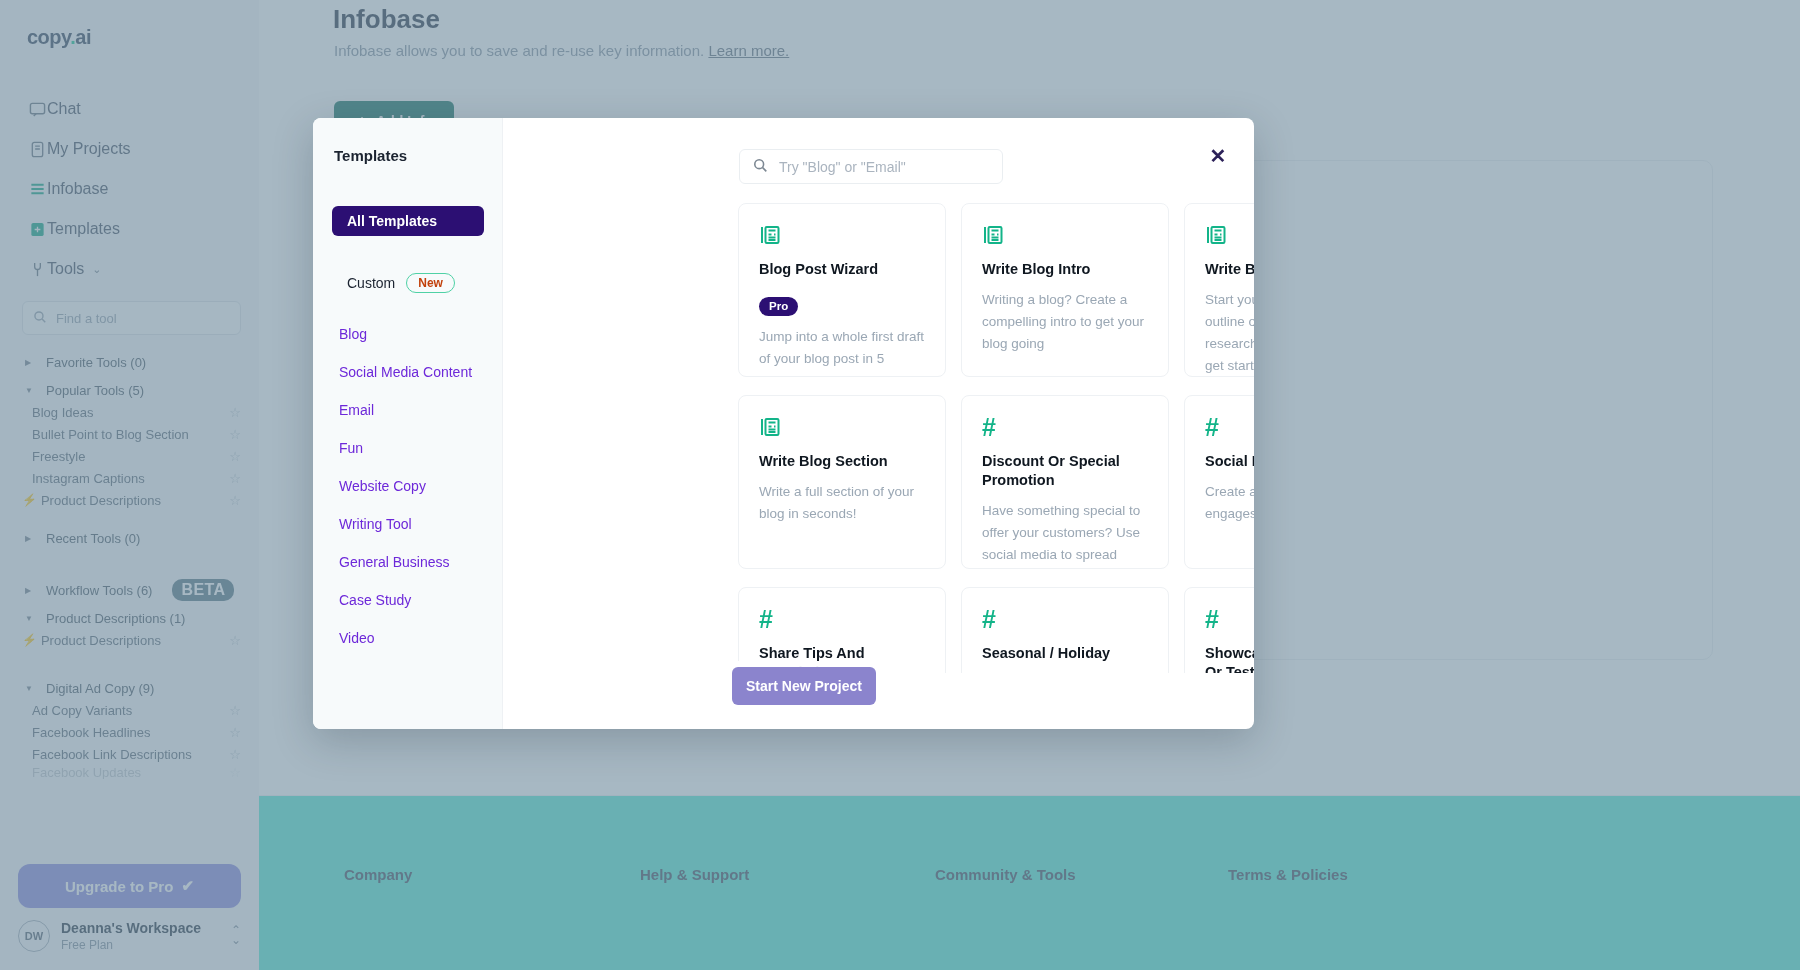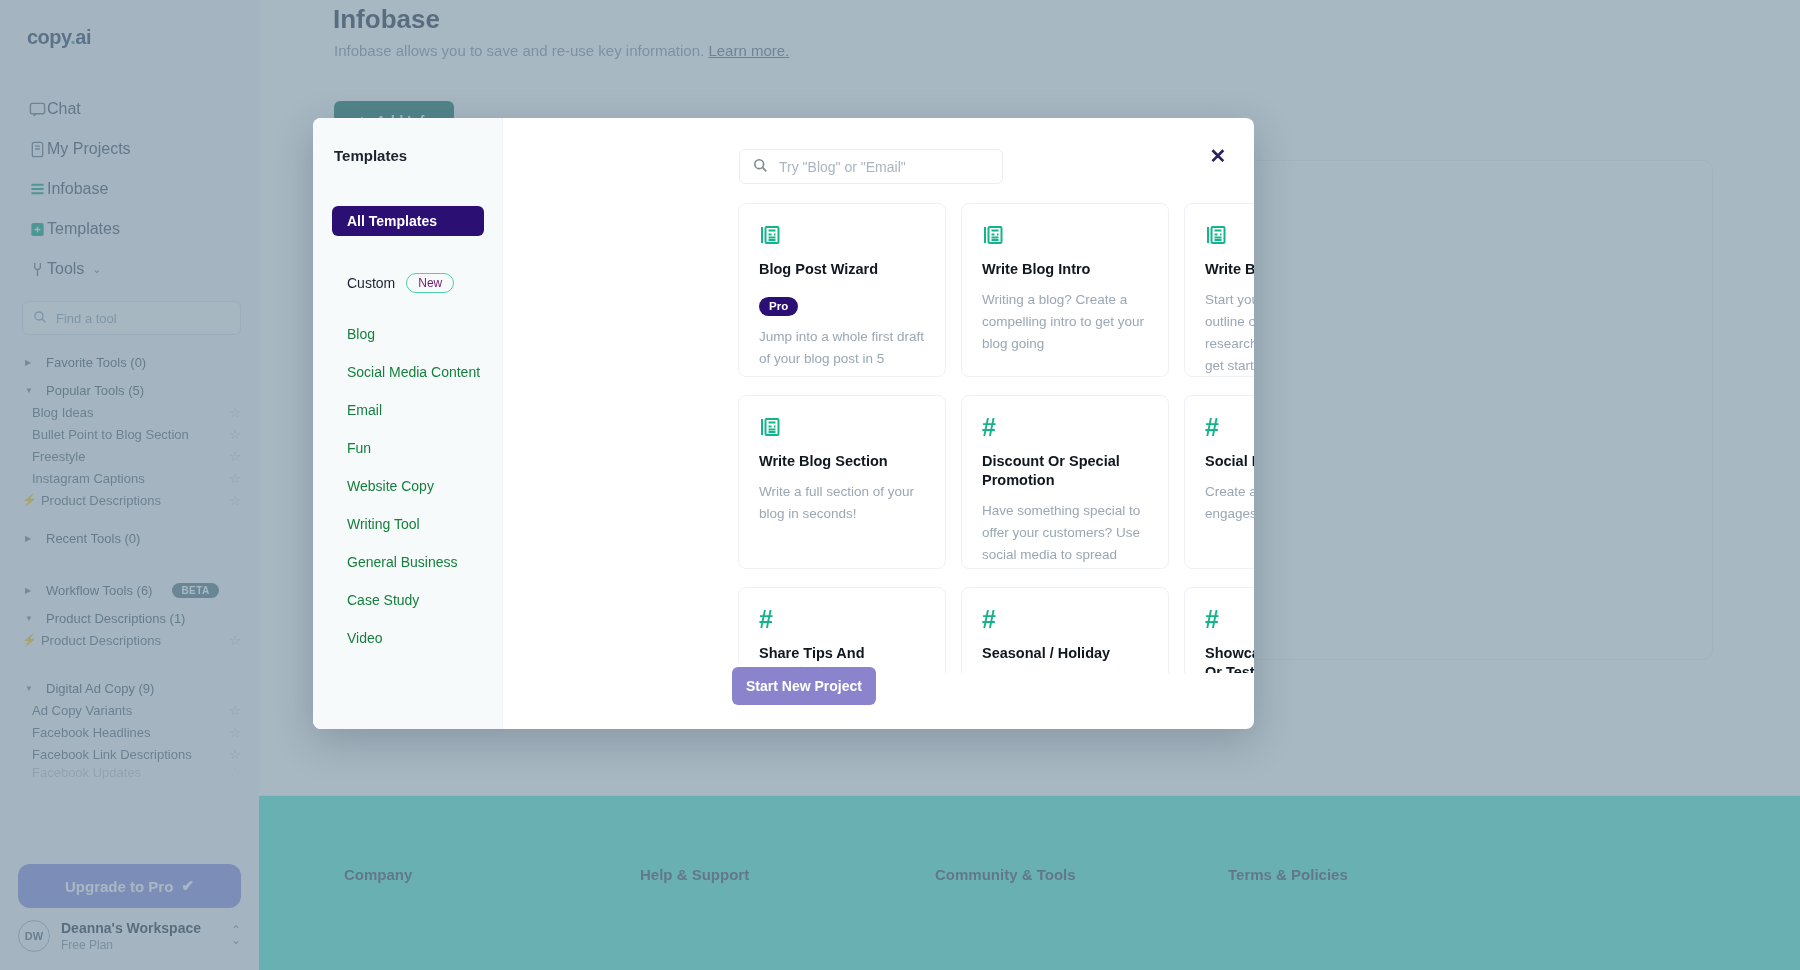--- a/index.html
+++ b/index.html
@@ -61,21 +61,21 @@
   .sub {
     display: flex; align-items: center;
     height: 22px; padding-left: 32px; padding-right: 18px;
     font-size: 13px; color: #616e7c;
   }
   .sub .txt { flex: 1; }
   .sub .bolt { color: #f0c419; margin-right: 4px; font-size: 12px; }
   .sub .star { color: #b9c2cc; font-size: 13px; }
   .beta {
     background: #5d7b8a; color: #fff;
-    font-size: 10px; font-weight: 700; letter-spacing: .4px;
+    font-size: 16px; font-weight: 700; letter-spacing: .4px;
     padding: 2px 9px; border-radius: 10px; margin-left: 8px;
   }
   .side-space { flex: 1; }
   .upgrade {
     margin: 0 18px 12px 18px; height: 44px;
     background: #8f8ee0; color: #fff; border-radius: 12px;
     display: flex; align-items: center; justify-content: center; gap: 8px;
     font-size: 15px; font-weight: 600;
   }
   .ws {
@@ -161,27 +161,27 @@
     background: #2c0f73; color: #fff;
     display: flex; align-items: center; padding-left: 15px;
     font-size: 14px; font-weight: 600;
   }
   .m-custom {
     display: flex; align-items: center; gap: 11px;
     padding-left: 34px; margin-top: 37px;
     font-size: 14px; color: #1b2330;
   }
   .m-new {
-    border: 1px solid #4fd1a5; color: #701a75;
+    border: 1px solid #4fd1a5; color: #c2410c;
     font-size: 12px; border-radius: 11px; padding: 2px 11px;
-    font-weight: 400;
+    font-weight: 700;
   }
   .m-cat {
-    padding-left: 34px; margin-top: 22px;
-    font-size: 14px; color: #15803d; font-weight: 500;
+    padding-left: 26px; margin-top: 22px;
+    font-size: 14px; color: #6d28d9; font-weight: 500;
   }
   .m-cat:first-of-type { margin-top: 33px; }
 
   
   .m-body { flex: 1; position: relative; }
   .m-search {
     position: absolute; left: 236px; top: 31px;
     width: 264px; height: 35px;
     background: #fff; border: 1px solid #eaeef1; border-radius: 6px;
     display: flex; align-items: center; gap: 11px; padding: 0 13px;

